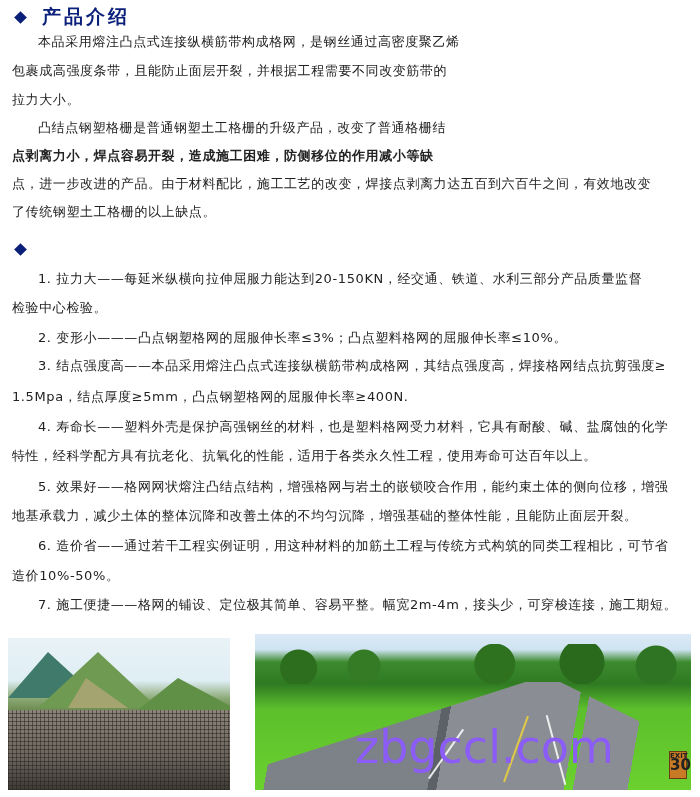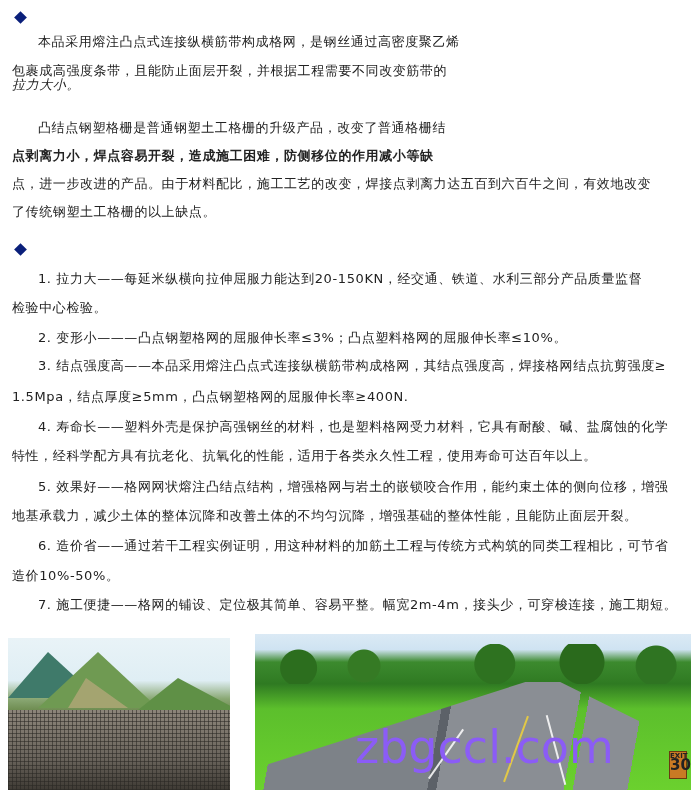--- a/index.html
+++ b/index.html
@@ -116,24 +116,25 @@
       color: #8b5cf6;
       letter-spacing: 0px;
       line-height: 50px;
     }
   </style>
 </head>
 <body>
 
 <div class="section-title" style="top:4px;">
   <span class="diamond"></span>
+  <span>产品介绍</span>
 </div>
 <div class="line indent" style="top:34px;">本品采用熔注凸点式连接纵横筋带构成格网，是钢丝通过高密度聚乙烯</div>
 <div class="line" style="top:63px;">包裹成高强度条带，且能防止面层开裂，并根据工程需要不同改变筋带的</div>
-<div class="line" style="top:77px;font-style:italic;">拉力大小。</div>
+<div class="line" style="top:92px;">拉力大小。</div>
 <div class="line indent" style="top:120px;">凸结点钢塑格栅是普通钢塑土工格栅的升级产品，改变了普通格栅结</div>
 <div class="line" style="top:148px;font-weight:bold;">点剥离力小，焊点容易开裂，造成施工困难，防侧移位的作用减小等缺</div>
 <div class="line" style="top:176px;">点，进一步改进的产品。由于材料配比，施工工艺的改变，焊接点剥离力达五百到六百牛之间，有效地改变</div>
 <div class="line" style="top:204px;">了传统钢塑土工格栅的以上缺点。</div>
 
 <div class="section-title" style="top:236px;">
   <span class="diamond"></span>
 </div>
 <div class="line indent" style="top:271px;">1. 拉力大——每延米纵横向拉伸屈服力能达到20-150KN，经交通、铁道、水利三部分产品质量监督</div>
 <div class="line" style="top:300px;">检验中心检验。</div>

